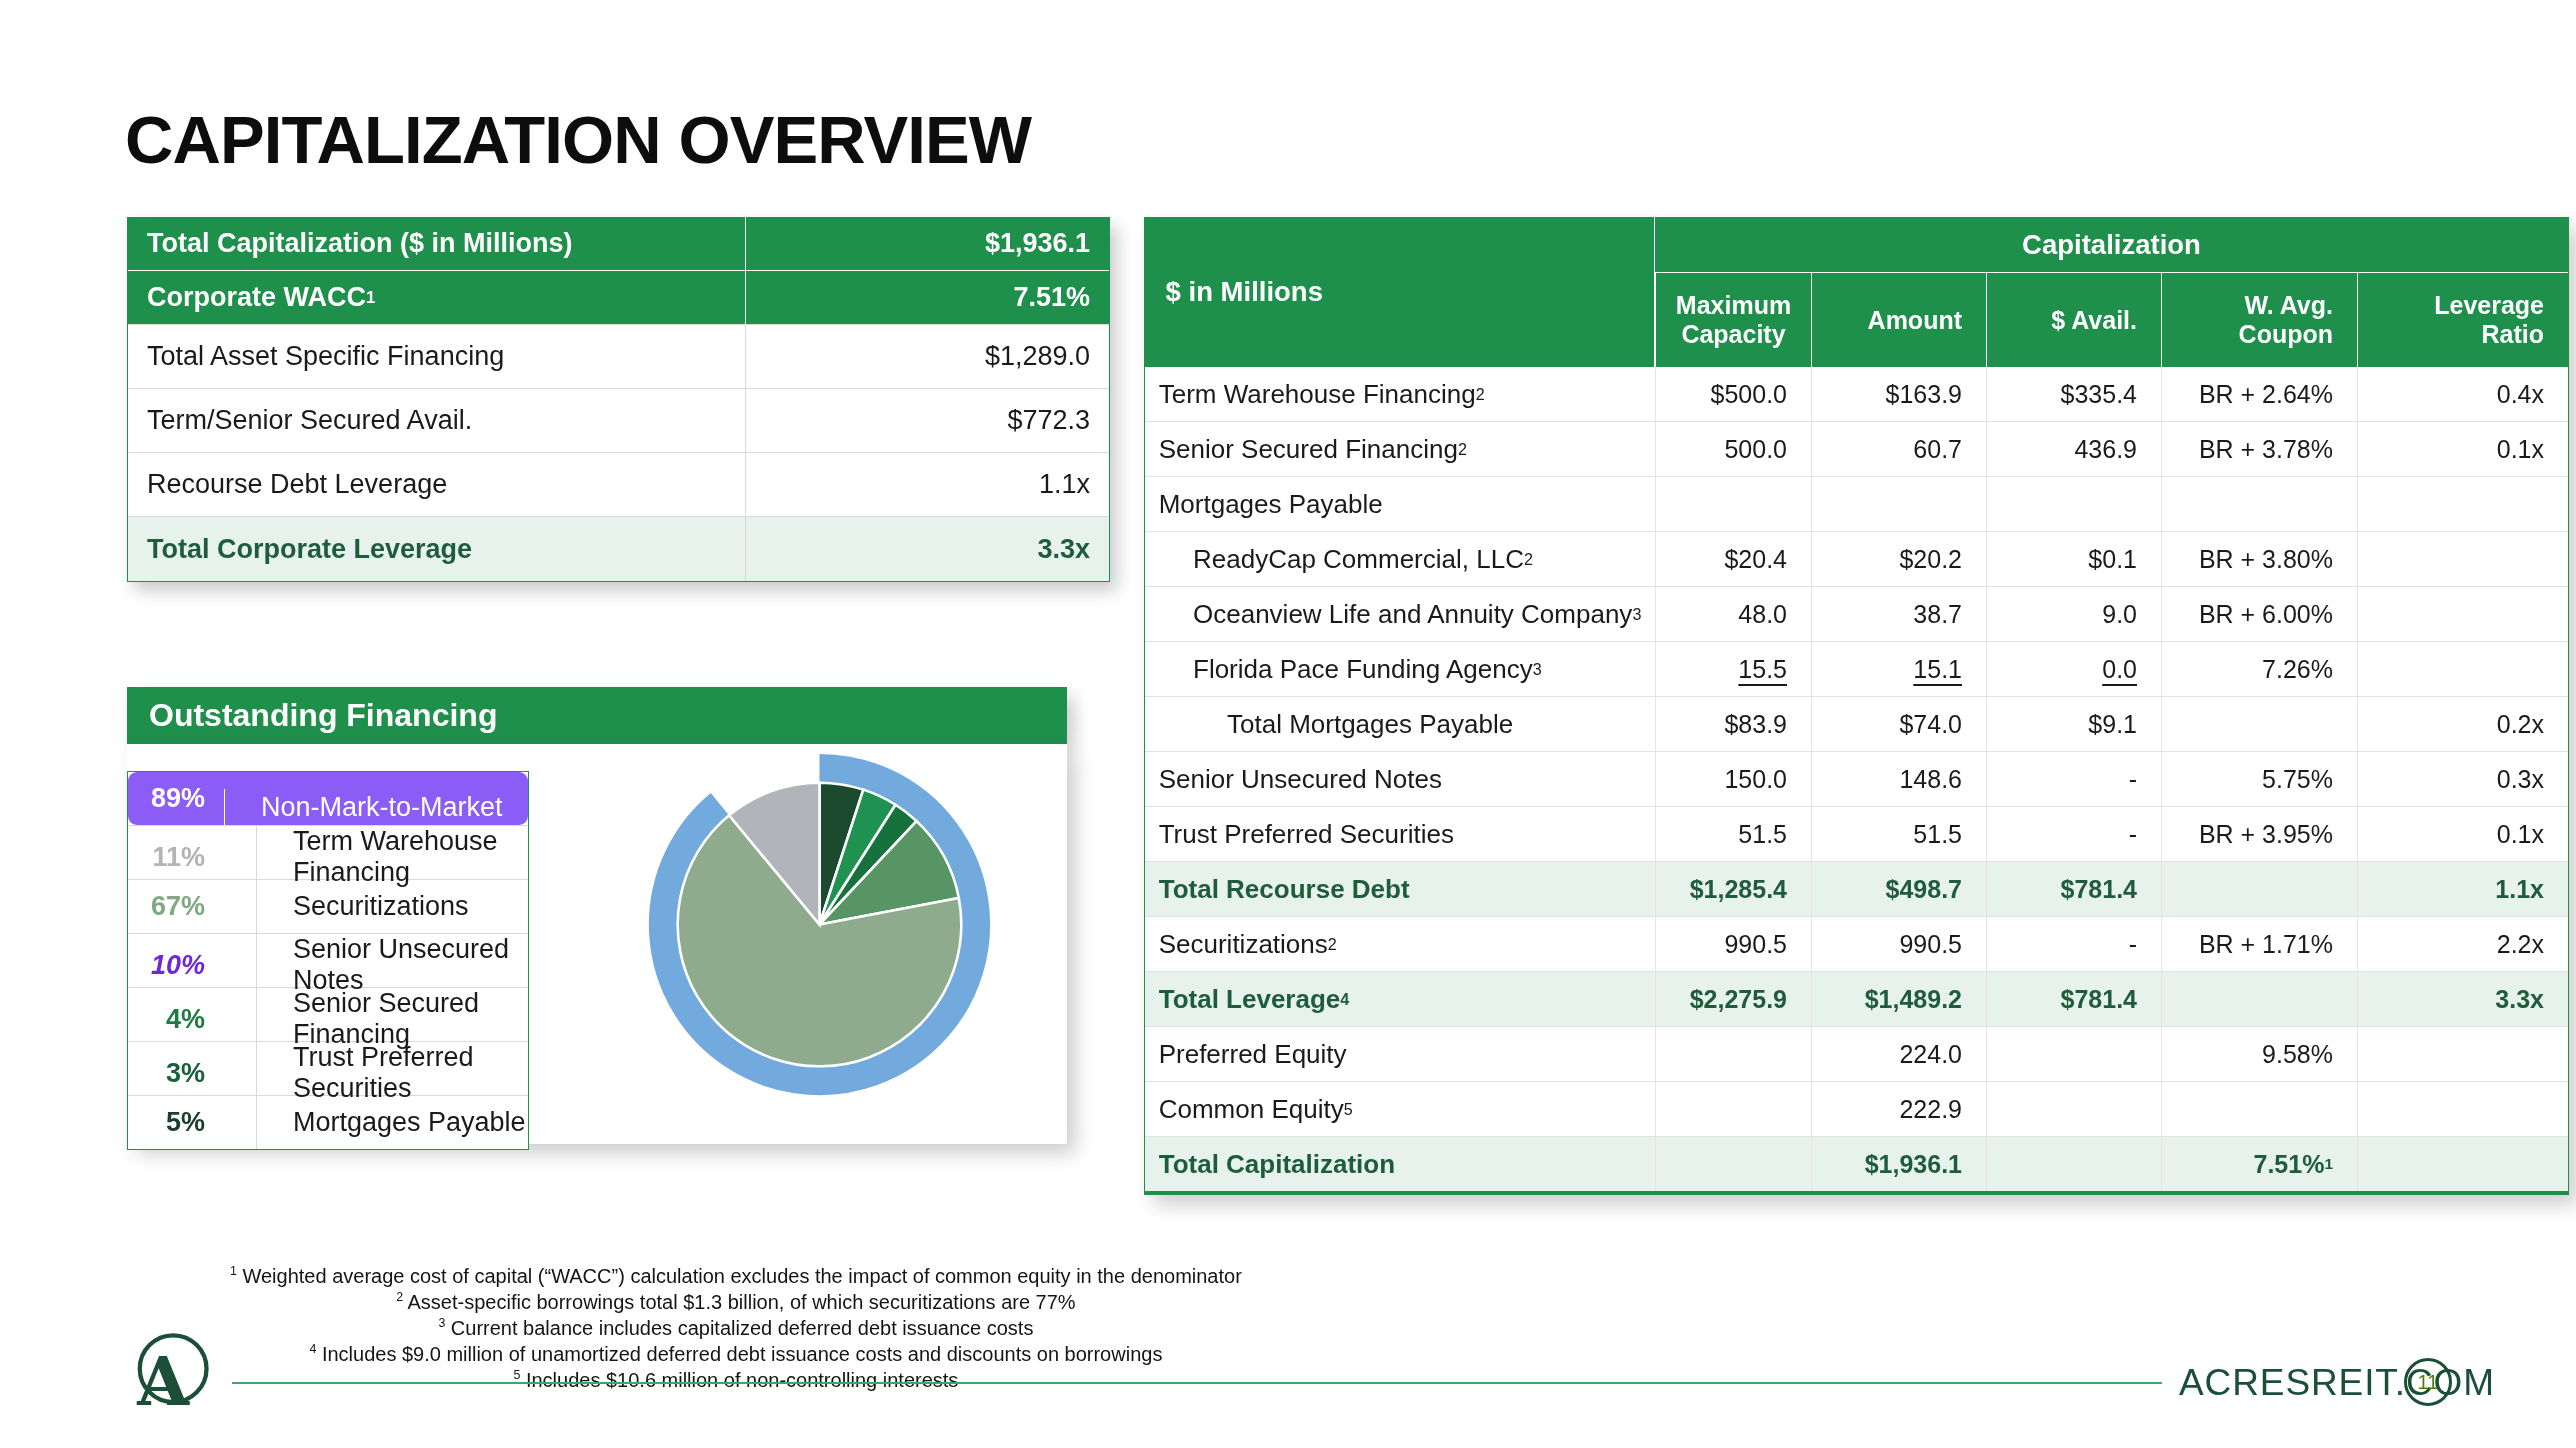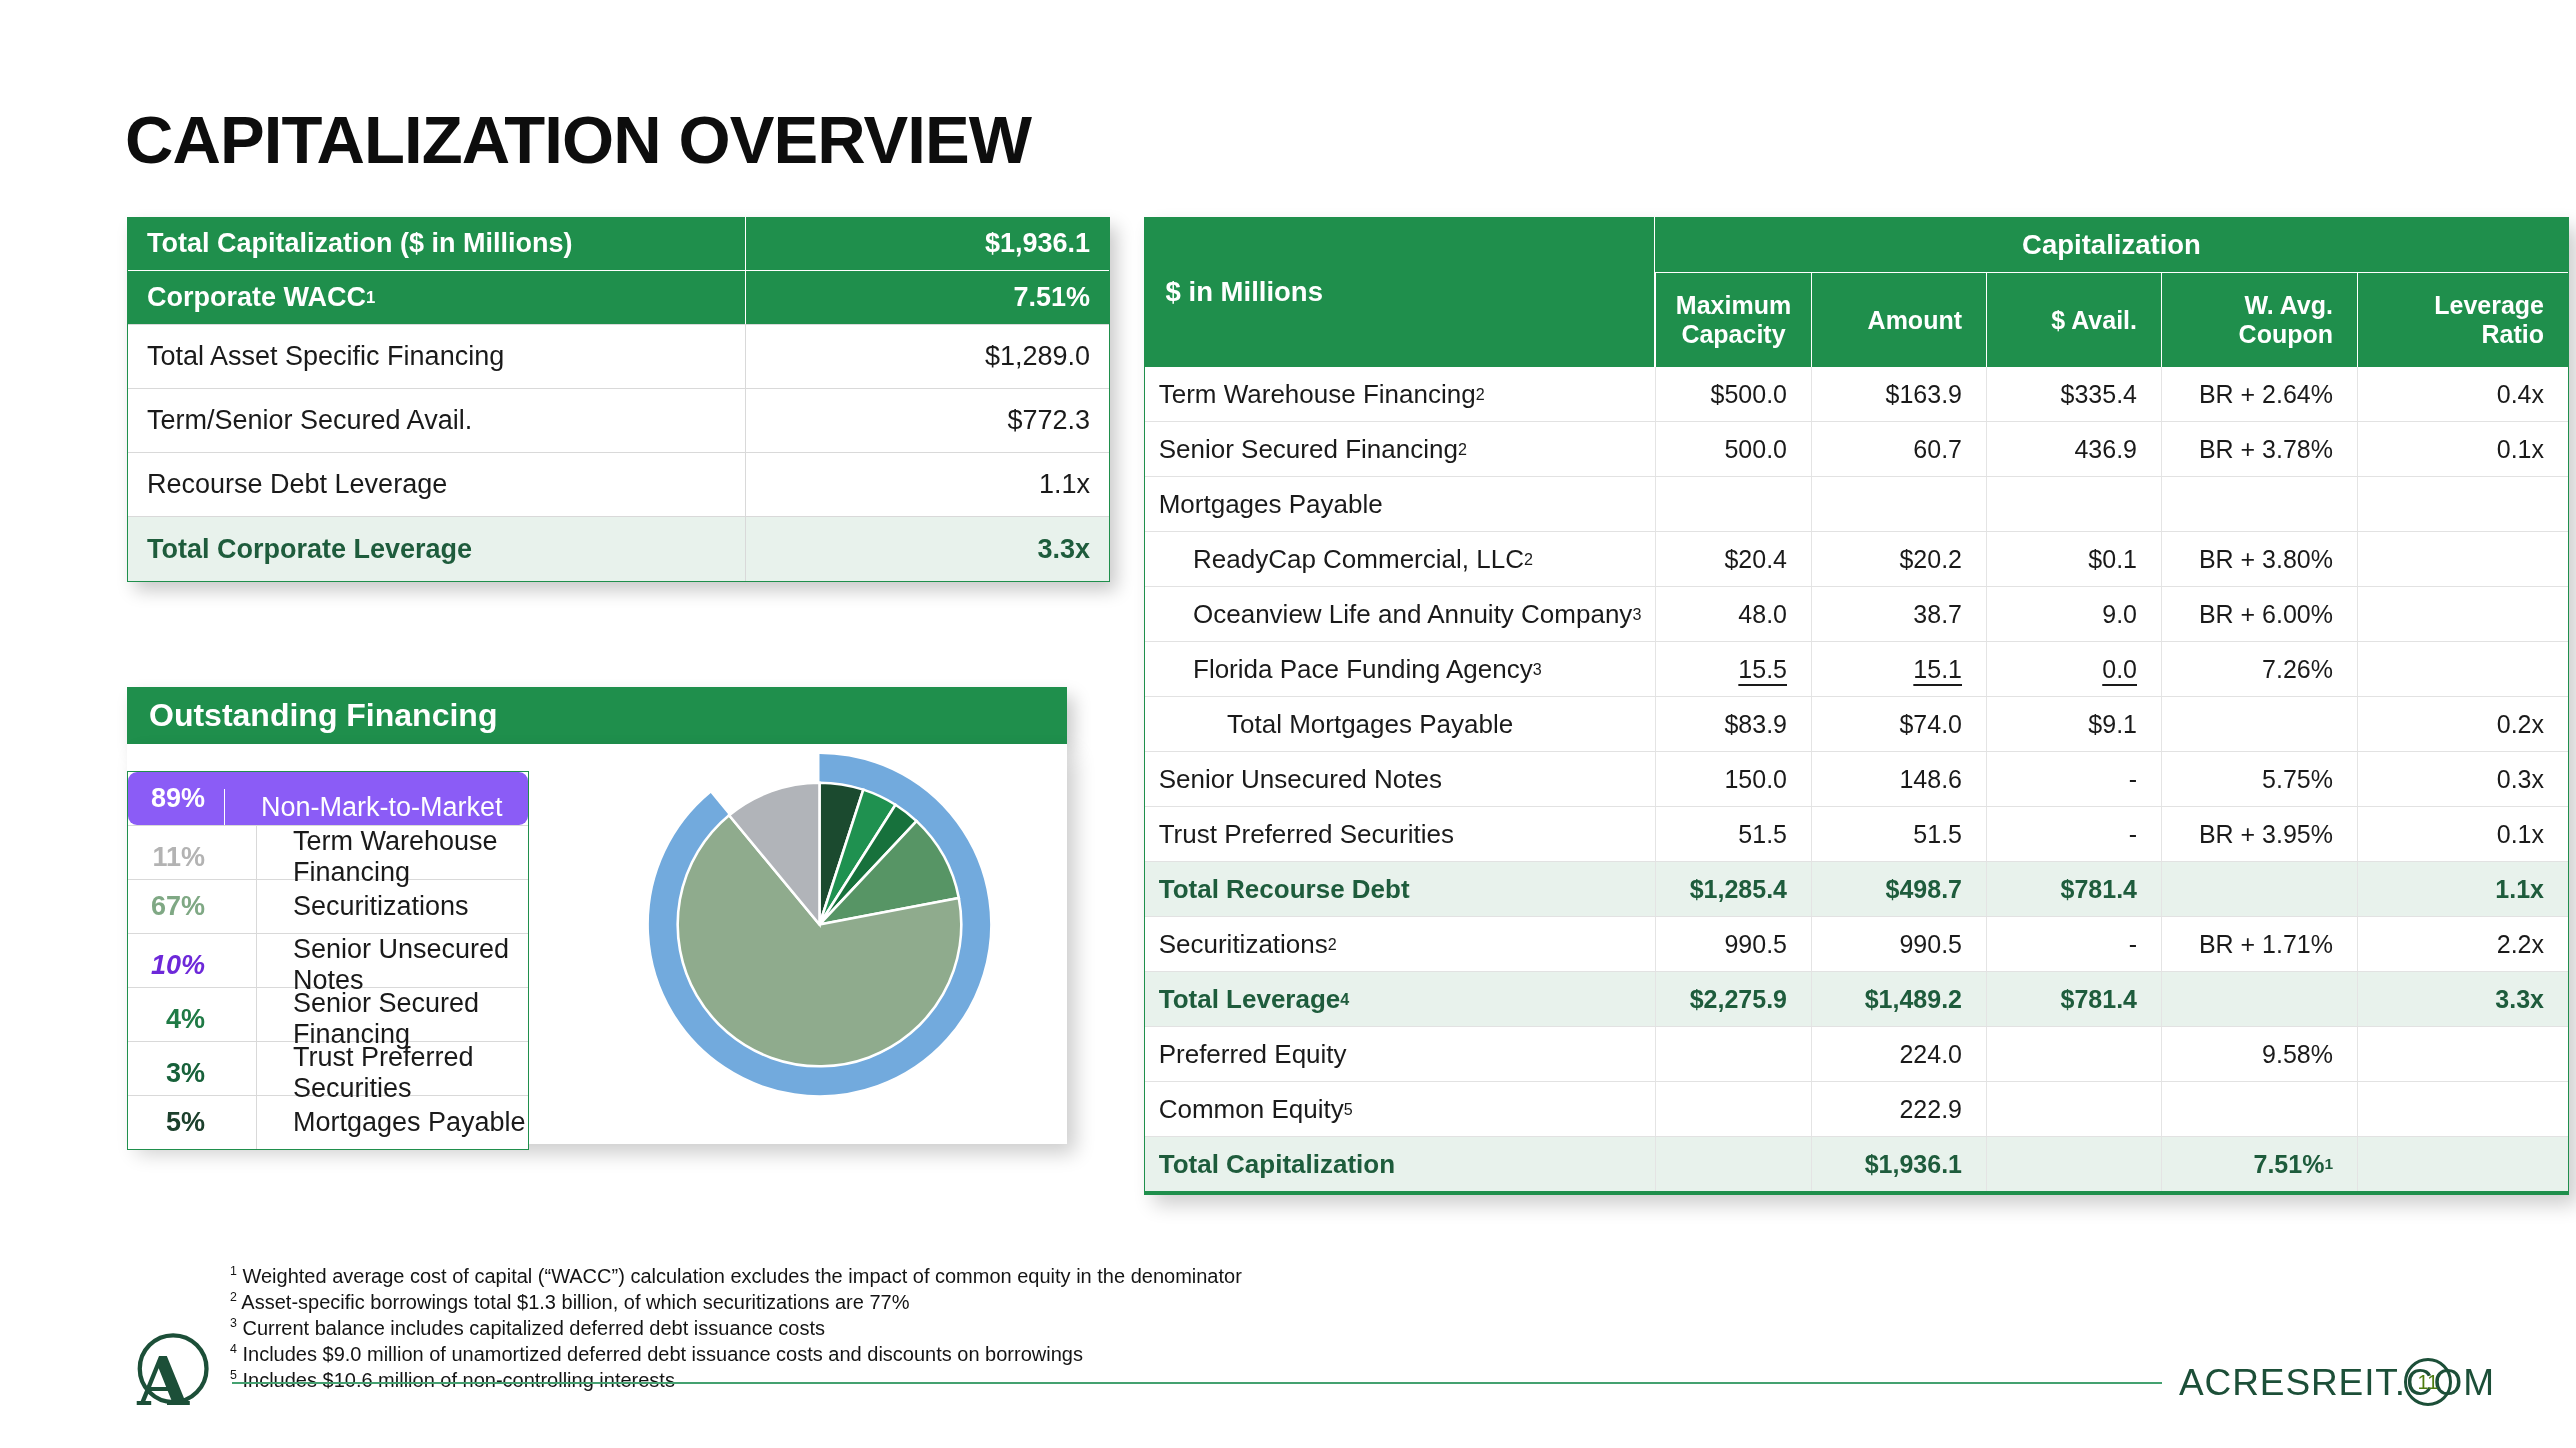--- a/index.html
+++ b/index.html
@@ -71,21 +71,21 @@
   .cap-colhead.center{justify-content:center;padding-right:0;text-align:center;}
   .cap-row{display:grid;grid-template-columns:510px 156px 175px 175px 196px 1fr;height:54px;border-top:0.9px solid #e2e2e2;background:#fff;}
   .cap-row:first-child{border-top:none;}
   .cap-row .c{display:flex;align-items:center;justify-content:flex-end;padding-right:24px;font-size:25px;border-left:0.9px solid #e4e4e4;}
   .cap-row .c.lbl{justify-content:flex-start;padding-right:0;border-left:none;font-size:26px;}
   .cap-row.total{background:#e8f2ec;color:#1e5c3c;font-weight:bold;}
   .cap-row .u{text-decoration:underline;text-underline-offset:6px;}
 
   
   #footnotes{left:230px;top:1263px;font-size:20px;color:#141414;line-height:26px;}
-  #footnotes .fn{white-space:nowrap;}
+  #footnotes .fn{white-space:nowrap;text-align:center;}
 
   
   #footer-line{left:232px;top:1382px;width:1930px;height:0;border-top:2.6px solid #44a170;}
   #footer-site{left:2179px;top:1362px;font-size:37px;color:#1c4f38;letter-spacing:0.9px;}
   #page-circle{
     left:2404px;top:1358px;width:48px;height:48px;border:3.4px solid #1c4f38;border-radius:50%;
     display:flex;align-items:center;justify-content:center;font-size:20px;color:#4d7c0f;box-sizing:border-box;
   }
   #logo{left:125px;top:1331px;}
 </style>

